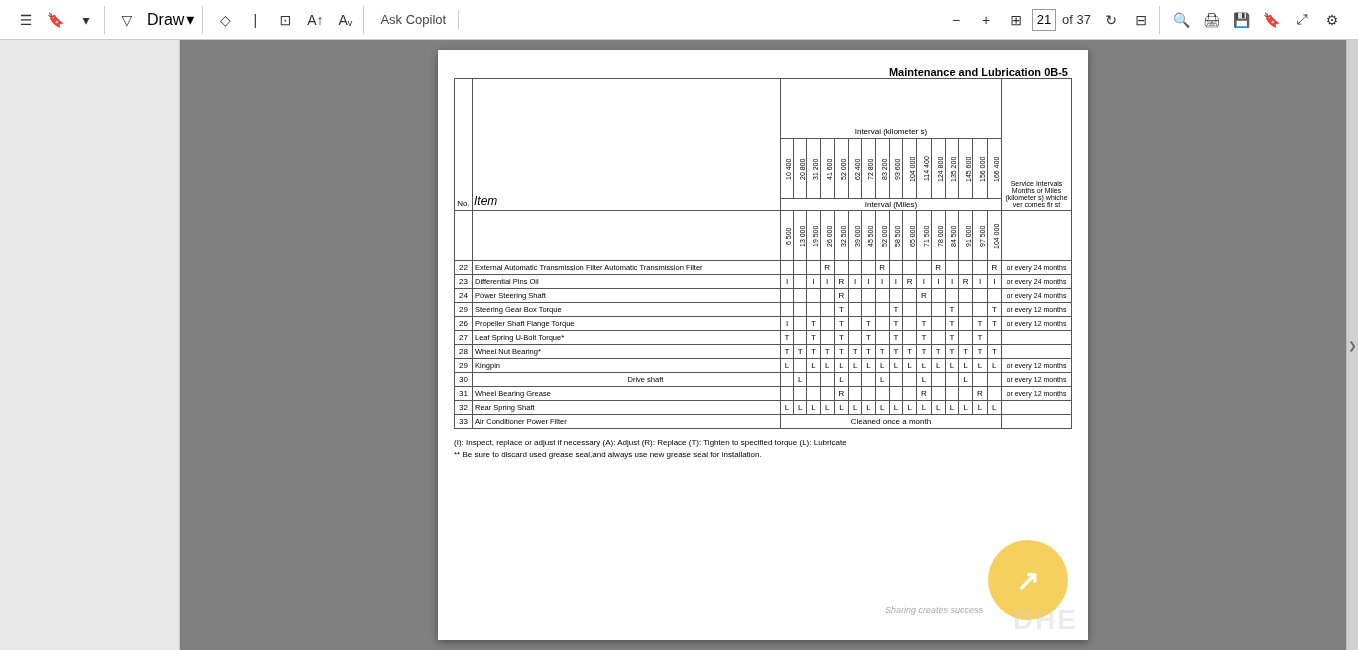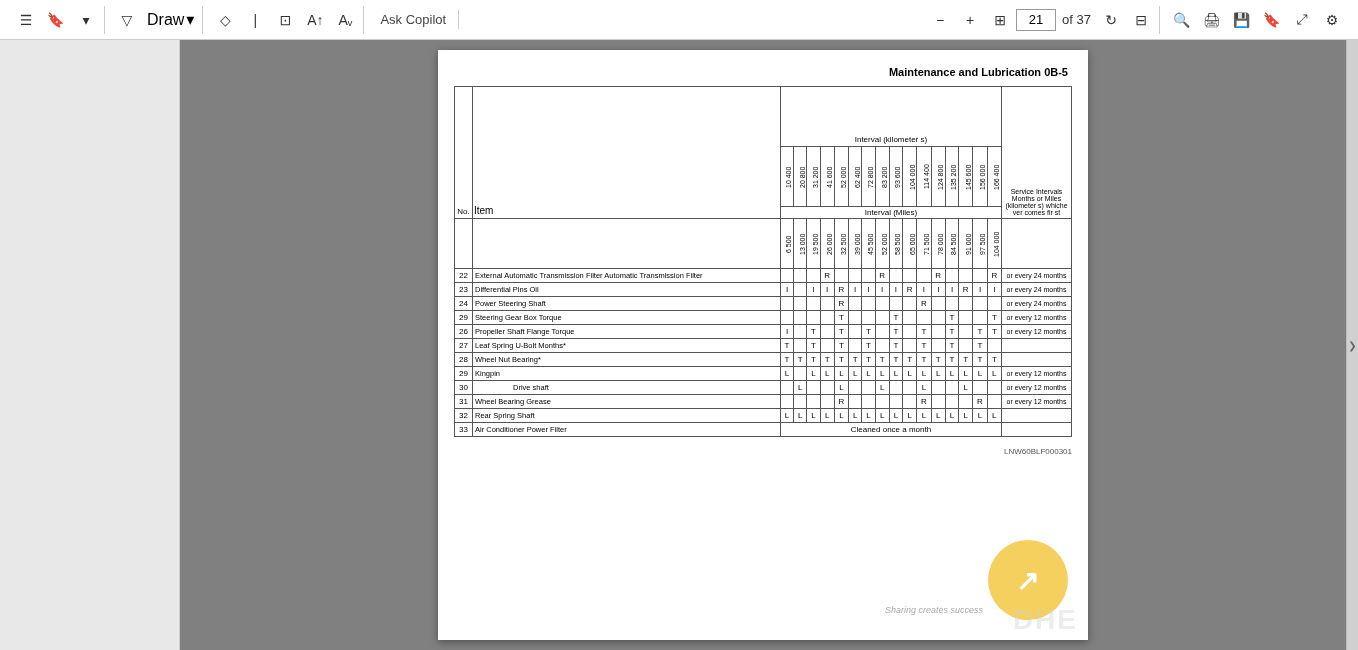--- a/index.html
+++ b/index.html
@@ -33,21 +33,21 @@
       font-size: 14px;
       color: #333;
     }
     .tb-dropdown {
       display: flex; align-items: center; gap: 2px;
       cursor: pointer;
       padding: 2px 4px;
       border-radius: 3px;
     }
     .tb-input {
-      width: 40px; height: 22px;
+      width: 24px; height: 22px;
       border: 1px solid #999;
       text-align: center;
       font-size: 13px;
       background: #fff;
     }
     .tb-page-info {
       font-size: 13px;
       color: #333;
       padding: 0 4px;
     }
@@ -104,21 +104,20 @@
       min-height: 580px;
       box-shadow: 0 2px 8px rgba(0,0,0,0.4);
       padding: 16px;
       position: relative;
     }
 
     .page-header-text {
       text-align: right;
       font-size: 11px;
       font-weight: bold;
-      margin-bottom: 8px;
       padding-right: 4px;
     }
 
     
     .maint-table {
       width: 100%;
       border-collapse: collapse;
       font-size: 8px;
     }
     .maint-table td, .maint-table th {
@@ -271,21 +270,21 @@
   <div class="doc-area">
     <div class="page">
 
       <div class="page-header-text">Maintenance and Lubrication    0B-5</div>
 
       <table class="maint-table">
 
         <thead>
           <tr class="header-km">
             <td rowspan="3" class="no-col" style="writing-mode:horizontal-tb;transform:none;font-size:8px;">No.</td>
-            <td rowspan="3" class="item-col" style="writing-mode:horizontal-tb;transform:none;font-size:10px;">Item</td>
+            <td rowspan="3" class="item-col" style="writing-mode:horizontal-tb;transform:none;font-size:12px;font-style:italic;">Item</td>
             <td colspan="16" style="writing-mode:horizontal-tb;transform:none;font-size:8px;text-align:center;padding:2px;">Interval (kilometer  s)</td>
             <td rowspan="3" class="service-interval-header" style="writing-mode:horizontal-tb;transform:none;width:70px;font-size:7px;text-align:center;">Service Intervals Months or Miles (kilometer s) whiche ver comes fir st</td>
           </tr>
           <tr class="header-km">
             <td>10 400</td>
             <td>20 800</td>
             <td>31 200</td>
             <td>41 600</td>
             <td>52 000</td>
             <td>62 400</td>
@@ -426,21 +425,21 @@
               <td style="font-size: 8px;">T</td>
               <td style="font-size: 8px;"></td>
               <td style="font-size: 8px;">T</td>
               <td style="font-size: 8px;"></td>
               <td style="font-size: 8px;">T</td>
               <td style="font-size: 8px;">T</td>
               <td style="font-size: 7px;">or every 12 months</td>
             </tr>
             <tr class="data-row">
               <td class="no-col">27</td>
-              <td class="item-col" style="text-align: left; font-size: 7.5px;">Leaf Spring U-Bolt Months*</td>
+              <td class="item-col" style="text-align: left; font-size: 7.5px;">Leaf Spring U-Bolt Torque*</td>
               <td style="font-size: 8px;">T</td>
               <td style="font-size: 8px;"></td>
               <td style="font-size: 8px;">T</td>
               <td style="font-size: 8px;"></td>
               <td style="font-size: 8px;">T</td>
               <td style="font-size: 8px;"></td>
               <td style="font-size: 8px;">T</td>
               <td style="font-size: 8px;"></td>
               <td style="font-size: 8px;">T</td>
               <td style="font-size: 8px;"></td>
@@ -489,21 +488,21 @@
               <td style="font-size: 8px;">L</td>
               <td style="font-size: 8px;">L</td>
               <td style="font-size: 8px;">L</td>
               <td style="font-size: 8px;">L</td>
               <td style="font-size: 8px;">L</td>
               <td style="font-size: 8px;">L</td>
               <td style="font-size: 7px;">or every 12 months</td>
             </tr>
             <tr class="data-row">
               <td class="no-col">30</td>
-              <td class="item-col" style="text-align: left; font-size: 7.5px; padding-left: 40px;">Drive shaft</td>
+              <td class="item-col" style="text-align: center; font-size: 7.5px; padding-left: 40px;">Drive shaft</td>
               <td style="font-size: 8px;"></td>
               <td style="font-size: 8px;">L</td>
               <td style="font-size: 8px;"></td>
               <td style="font-size: 8px;"></td>
               <td style="font-size: 8px;">L</td>
               <td style="font-size: 8px;"></td>
               <td style="font-size: 8px;"></td>
               <td style="font-size: 8px;">L</td>
               <td style="font-size: 8px;"></td>
               <td style="font-size: 8px;"></td>
@@ -560,23 +559,24 @@
             <tr class="data-row">
               <td class="no-col">33</td>
               <td class="item-col" style="text-align: left; font-size: 7.5px;">Air Conditioner Power Filter</td>
               <td colspan="16" style="font-size: 8px;">Cleaned once a month</td>
               <td style="font-size: 7px;"></td>
             </tr>
           </tbody>
       </table>
 
       <div class="footnotes">
+        <div>(I): Inspect, replace or adjust if necessary     (A): Adjust        (R): Replace       (T): Tighten to specified torque        (L): Lubricate</div>
+        <div>** Be sure to discard used grease seal,and always use new grease seal for installation.</div>
       </div>
 
-      <div class="page-footer">LNW60BLF000301</div>
 
       <div class="watermark">
         <div style="position:relative;">
           <div class="watermark-circle">
             <span class="watermark-arrow">↗</span>
           </div>
           <div class="watermark-text">DHE</div>
         </div>
         <div class="sharing-text">Sharing creates success</div>
       </div>

